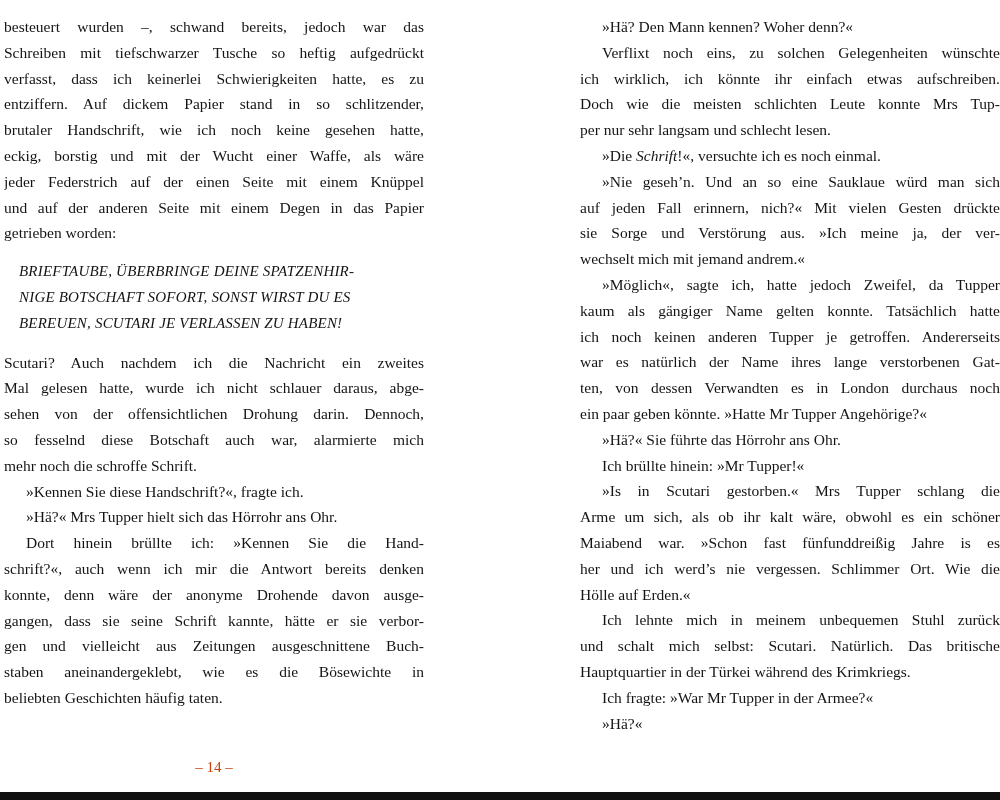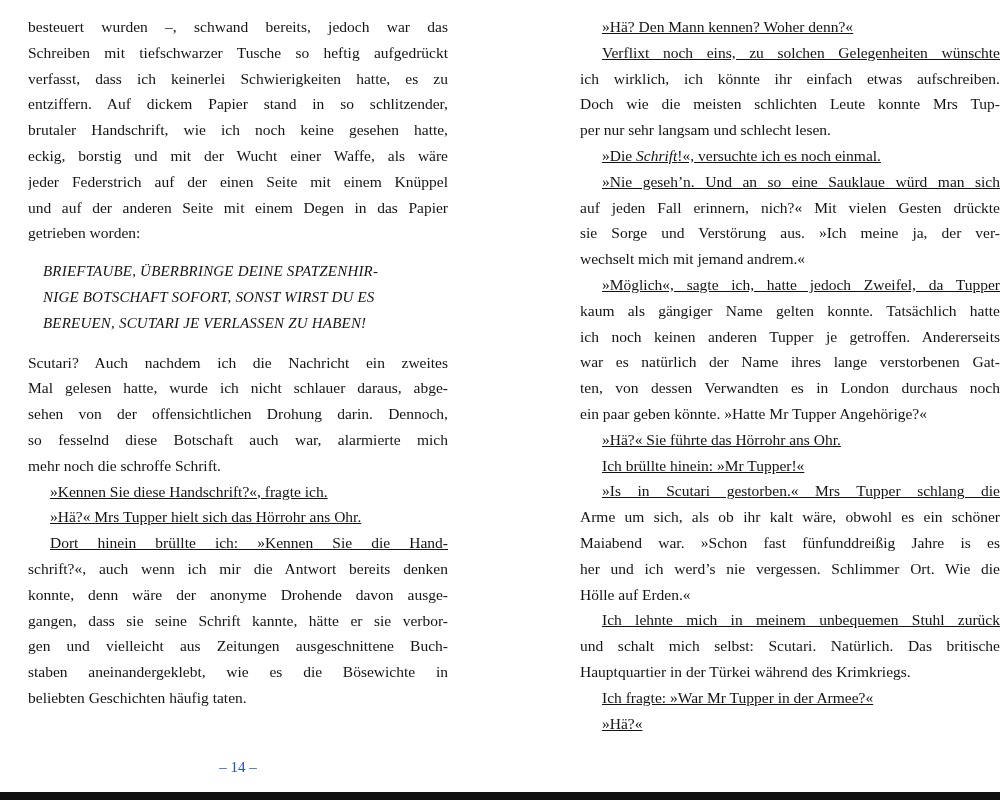--- a/index.html
+++ b/index.html
@@ -15,56 +15,55 @@
     font-family: "Liberation Serif", serif;
     color: #141414;
     overflow: hidden;
   }
   .page {
     position: absolute;
     top: 14px;
     width: 420px;
     height: 786px;
   }
-  .page-left  { left: 4px; margin-left: 24px; }
+  .page-left  { left: 4px; }
   .page-right { left: 580px; }
   .line {
     font-size: 15.5px;
     line-height: 25.8px;
     max-height: 26px;
     overflow: hidden;
     text-align: justify;
     text-align-last: justify;
   }
   .line.last {
     text-align-last: left;
   }
   .line.indent {
     text-indent: 22px;
-    text-decoration: underline;
   }
   .line.gap {
     margin-top: 13px;
   }
   .line.italic {
     font-style: italic;
     text-align: right;
     text-align-last: left;
     padding-left: 15px;
     font-size: 15px;
     letter-spacing: 0.2px;
   }
   .page-number {
     position: absolute;
     top: 745px;
     left: 0;
     width: 100%;
     text-align: center;
     font-size: 15px;
-    color: #1d4ed8;
+    color: #c2410c;
   }
   .bottom-bar {
     position: absolute;
     left: 0;
     right: 0;
     bottom: 0;
     height: 8px;
     background: #101010;
   }
 </style>

